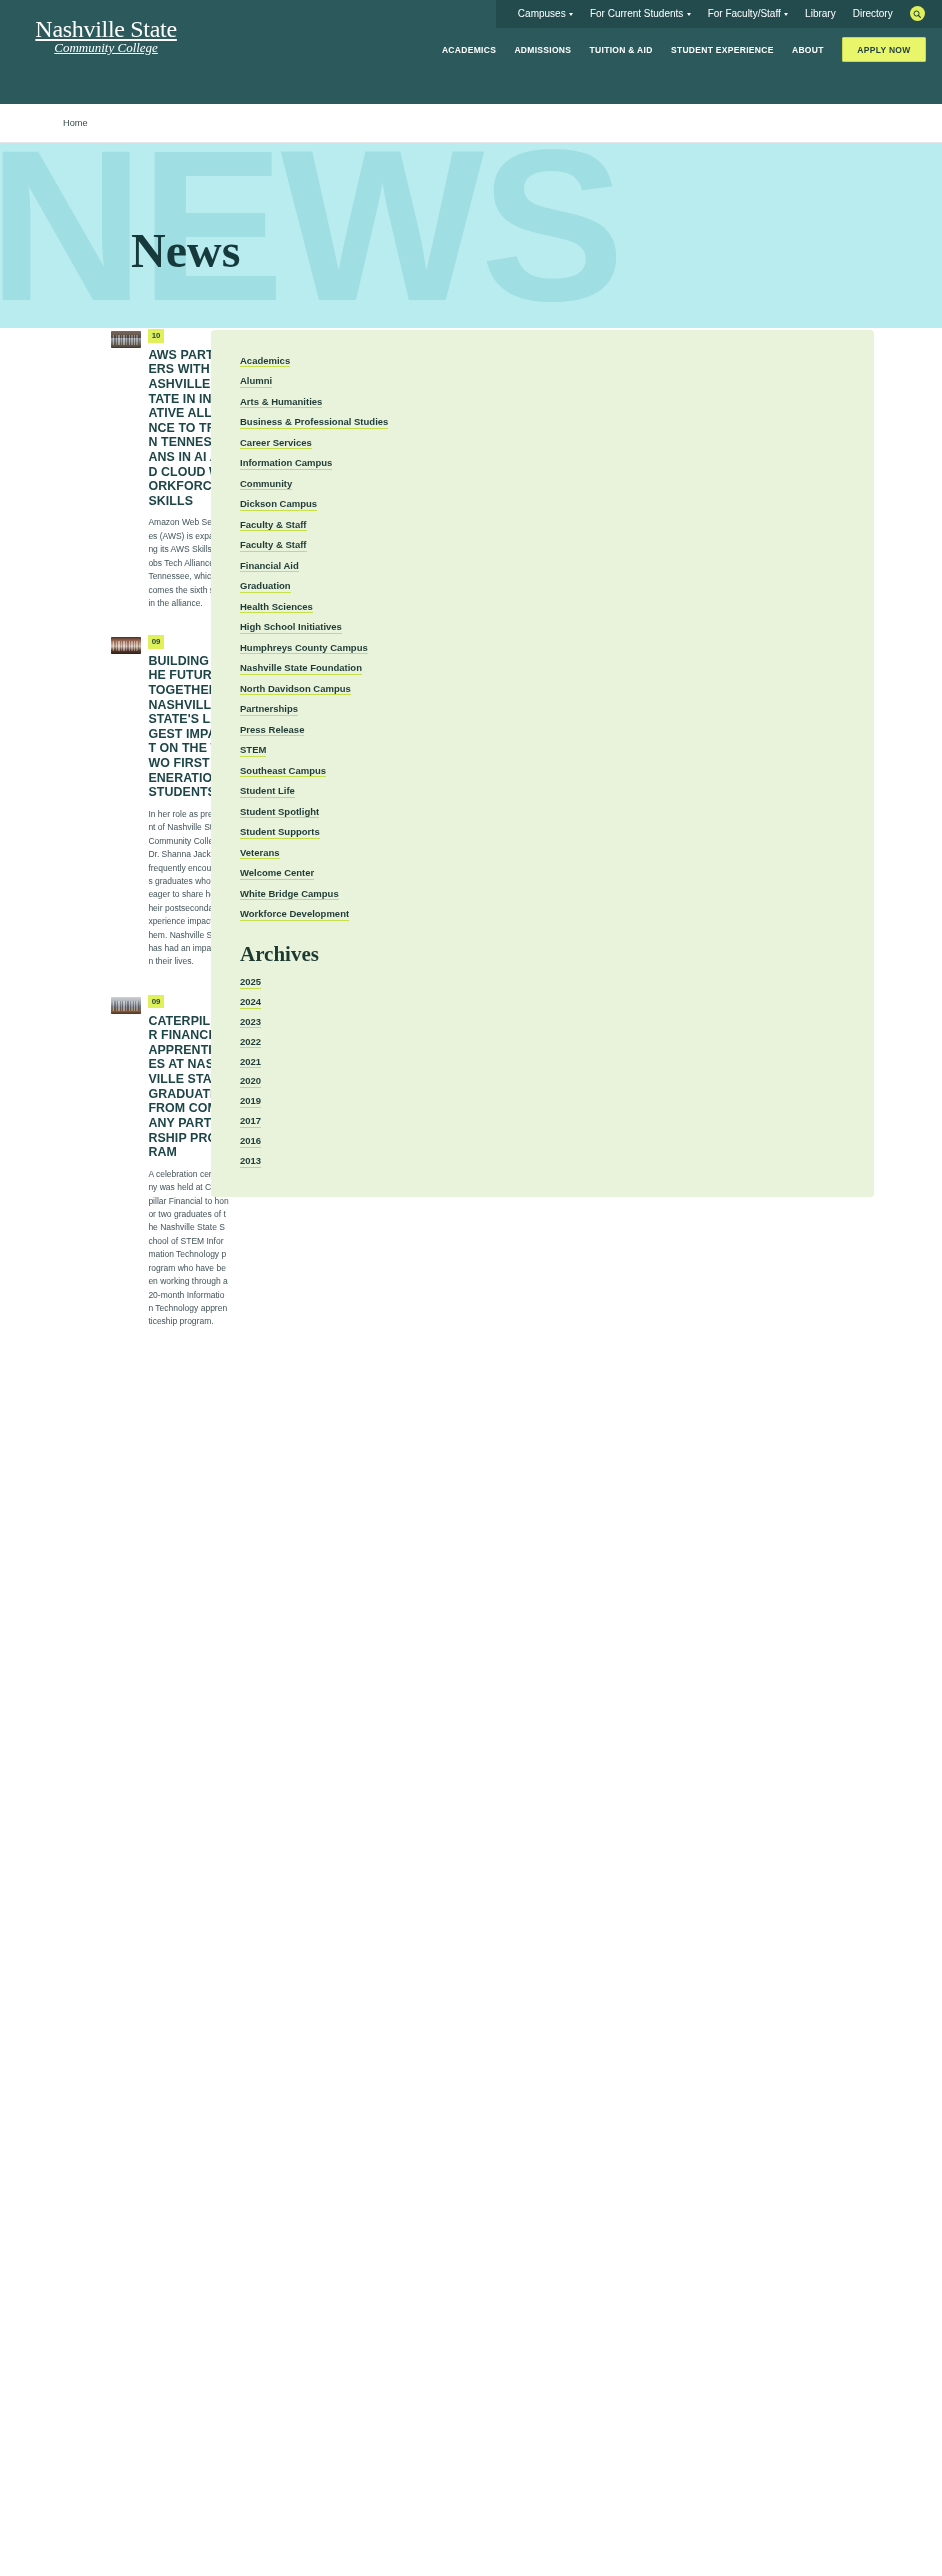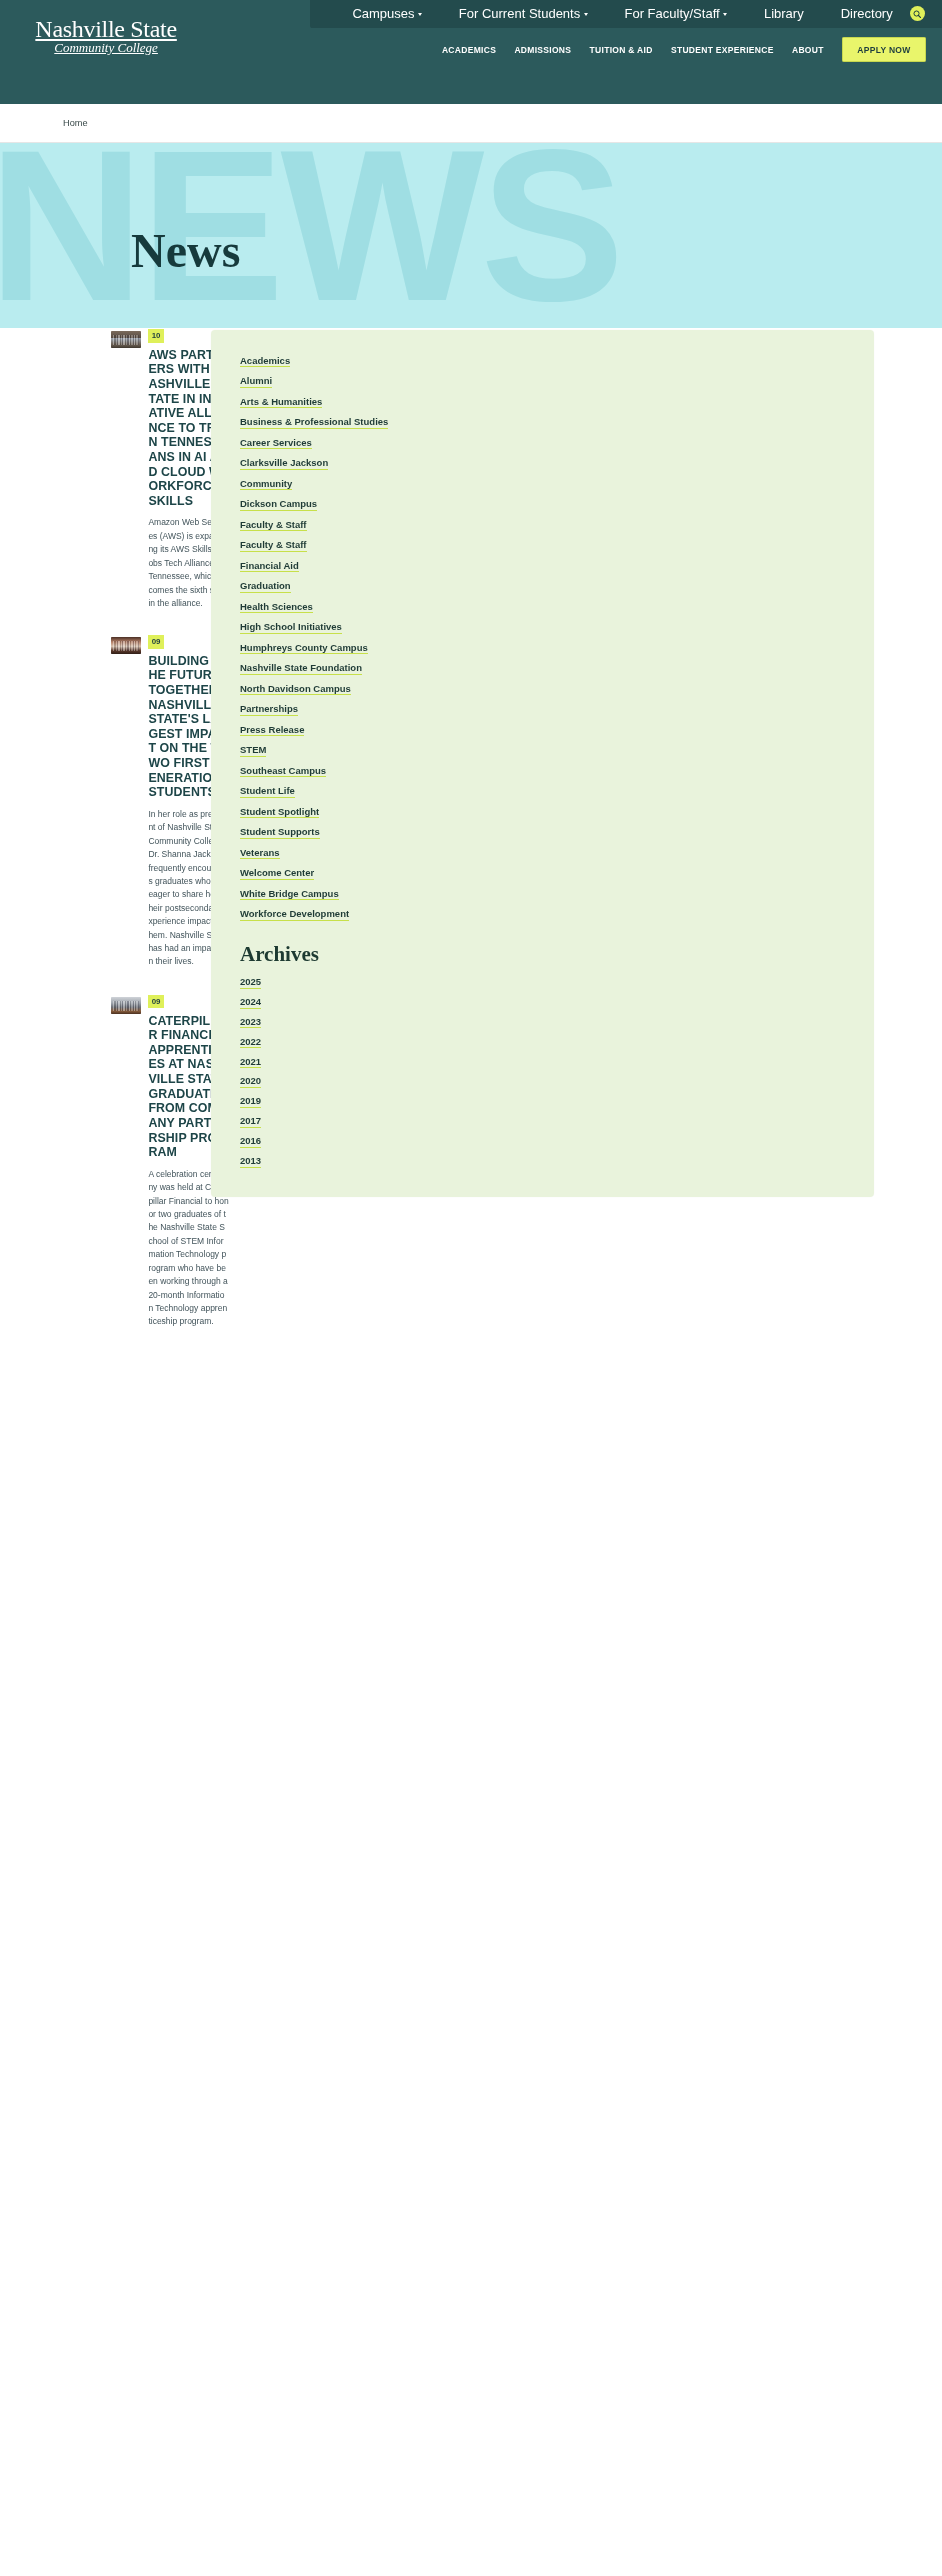--- a/index.html
+++ b/index.html
@@ -55,28 +55,27 @@
     height: 27.5px;
     display: flex;
     align-items: center;
     gap: 17px;
     padding: 0 18.3px 0 22px;
     background: #234b4d;
     border-bottom-left-radius: 2.6px;
   }
   .utility-item {
     color: #ffffff;
-    font-size: 13px;
+    font-size: 10px;
     line-height: 1;
     white-space: nowrap;
     display: flex;
     align-items: center;
     gap: 3.3px;
     cursor: pointer;
-    margin-left: 20px;
   }
   .caret {
     display: inline-block;
     width: 0; height: 0;
     border-left: 2.6px solid transparent;
     border-right: 2.6px solid transparent;
     border-top: 3.3px solid #ffffff;
     position: relative;
     top: 0.7px;
   }
@@ -381,21 +380,21 @@
   </div>
 
   <aside class="sidebar-card">
 
     <ul class="taxonomy-list">
       <li><a href="#" class="taxonomy-link">Academics</a></li>
       <li><a href="#" class="taxonomy-link">Alumni</a></li>
       <li><a href="#" class="taxonomy-link">Arts &amp; Humanities</a></li>
       <li><a href="#" class="taxonomy-link">Business &amp; Professional Studies</a></li>
       <li><a href="#" class="taxonomy-link">Career Services</a></li>
-      <li><a href="#" class="taxonomy-link">Clarksville Jackson</a></li>
+      <li><a href="#" class="taxonomy-link">Information Campus</a></li>
       <li><a href="#" class="taxonomy-link">Community</a></li>
       <li><a href="#" class="taxonomy-link">Dickson Campus</a></li>
       <li><a href="#" class="taxonomy-link">Faculty &amp; Staff</a></li>
       <li><a href="#" class="taxonomy-link">Faculty &amp; Staff</a></li>
       <li><a href="#" class="taxonomy-link">Financial Aid</a></li>
       <li><a href="#" class="taxonomy-link">Graduation</a></li>
       <li><a href="#" class="taxonomy-link">Health Sciences</a></li>
       <li><a href="#" class="taxonomy-link">High School Initiatives</a></li>
       <li><a href="#" class="taxonomy-link">Humphreys County Campus</a></li>
       <li><a href="#" class="taxonomy-link">Nashville State Foundation</a></li>

